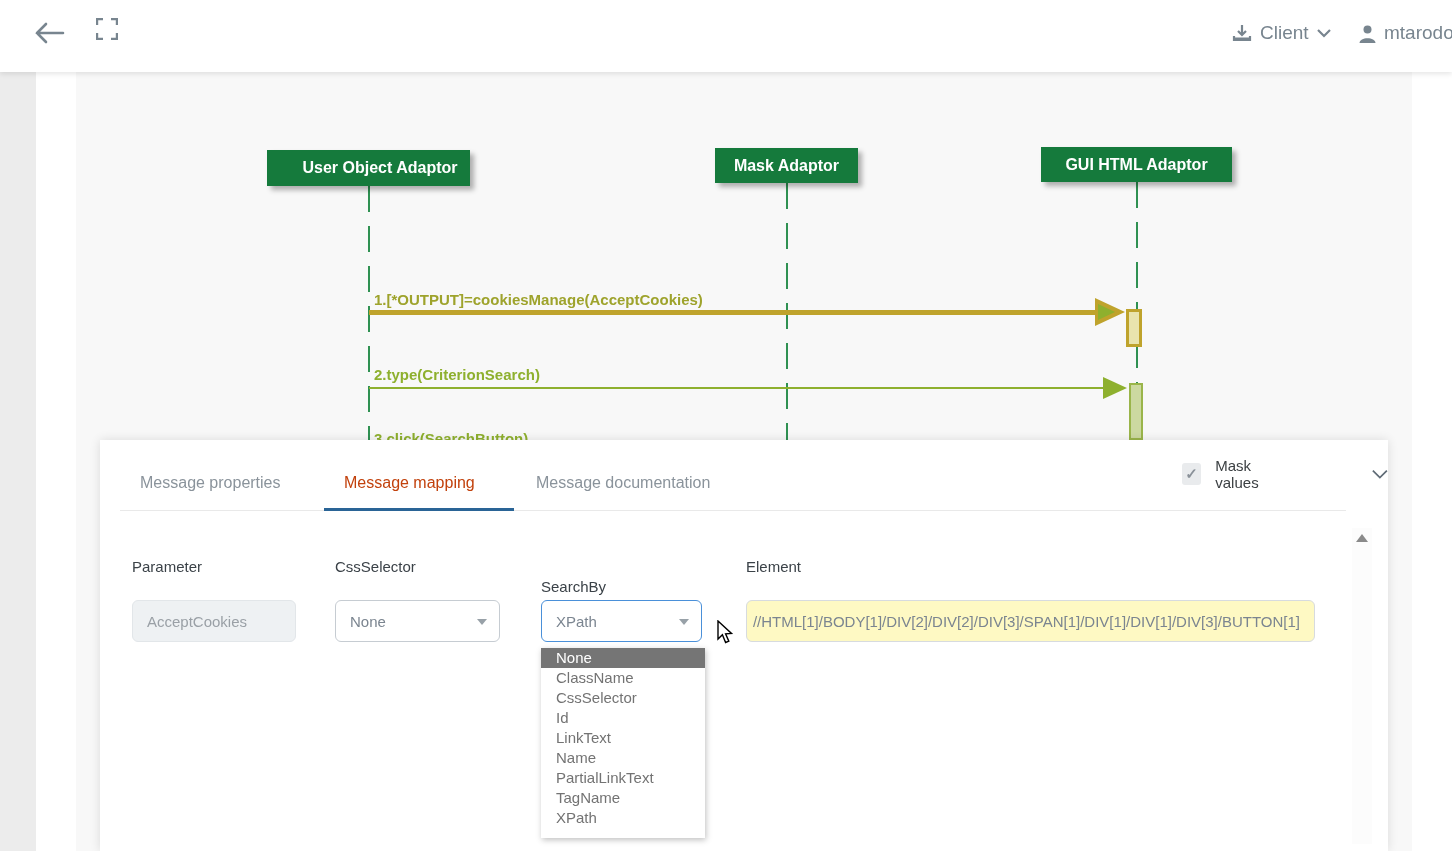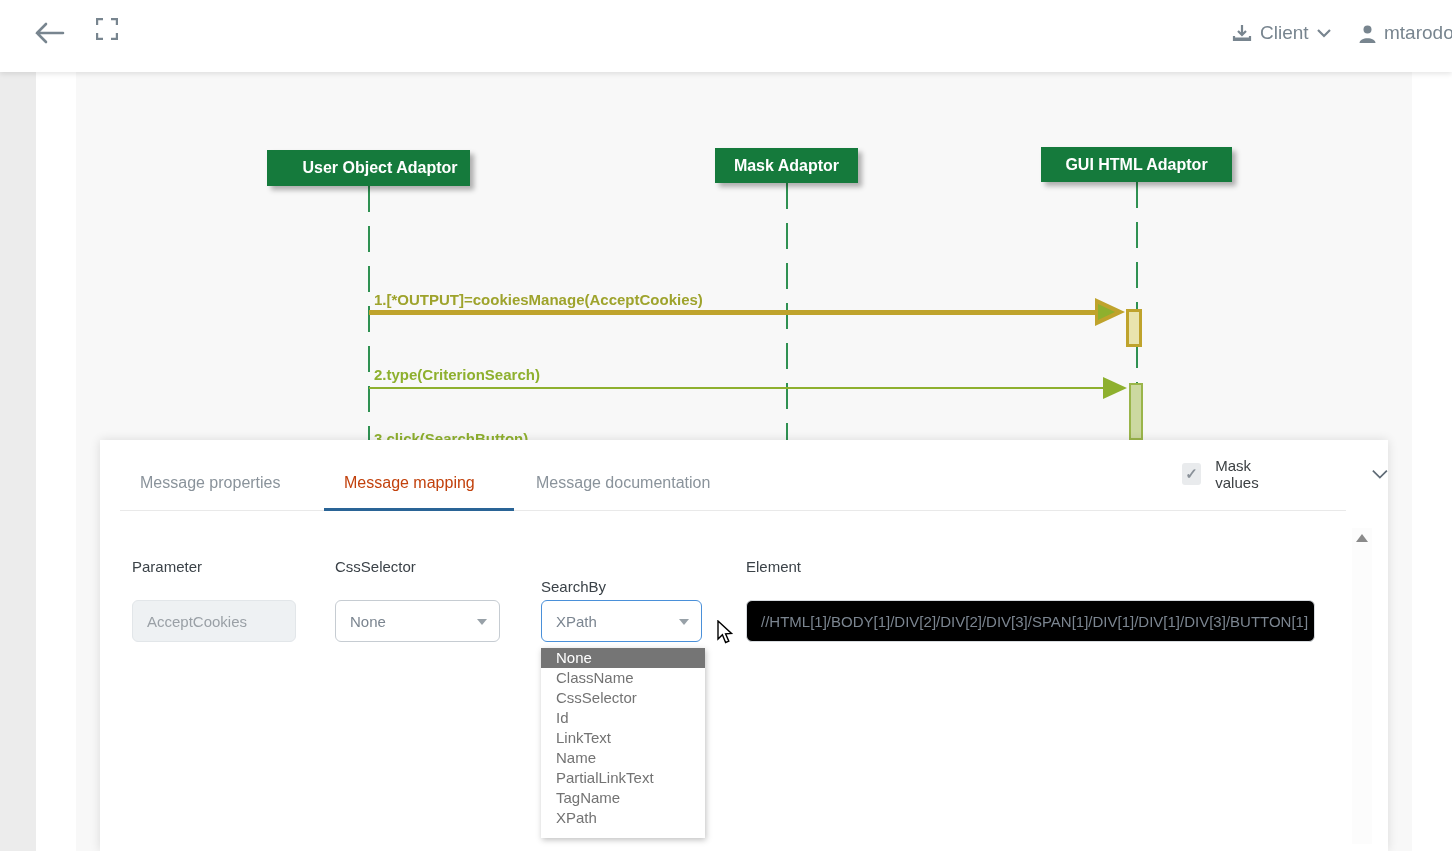--- a/index.html
+++ b/index.html
@@ -46,22 +46,22 @@
                    color:#8a9199; font-size:15px; font-weight:700; }
   #mask-label { font-size:15px; color:#3c4043; }
   #panel-collapse { margin-left:70px; cursor:pointer; }
 
   .field-label { position:absolute; top:118px; font-size:15px; color:#3b4248;text-align:center; }
   .field-box { position:absolute; top:160px; height:42px; font-size:15px; color:#7b8590;
                display:flex; align-items:center; padding:11px 14px; border-radius:6px; }
   #parameter-input { left:32px; width:164px; background:#eef1f3; border:1px solid #e2e6e9; color:#9aa0a6; }
   #repository-select { left:235px; width:165px; background:#fff; border:1px solid #c6ccd2; cursor:pointer; }
   #searchby-select { left:441px; width:161px; background:#fff; border:1px solid #4a90d9; cursor:pointer; }
-  #element-input { left:646px; width:569px; background:#000000; border:1px solid #d7dbdf;
-                   overflow:hidden; white-space:nowrap; }
+  #element-input { left:646px; width:569px; background:#fef9c3; border:1px solid #d7dbdf;
+                   overflow:hidden; white-space:nowrap;justify-content:flex-end; }
   .caret { position:absolute; right:12px; top:18px; width:0; height:0;
            border-left:5px solid transparent; border-right:5px solid transparent;
            border-top:6px solid #98a1a8; }
 
   #searchby-dropdown { position:absolute; left:441px; top:208px; width:164px; background:#fff;
                        box-shadow:1px 2px 6px rgba(0,0,0,.25); z-index:12; padding-bottom:10px; }
   .dd-option { height:20px; line-height:20px; font-size:15px; color:#737373; padding-left:15px;
                cursor:pointer; white-space:nowrap; }
   .dd-option.selected { background:#757575; color:#fff; }
 

